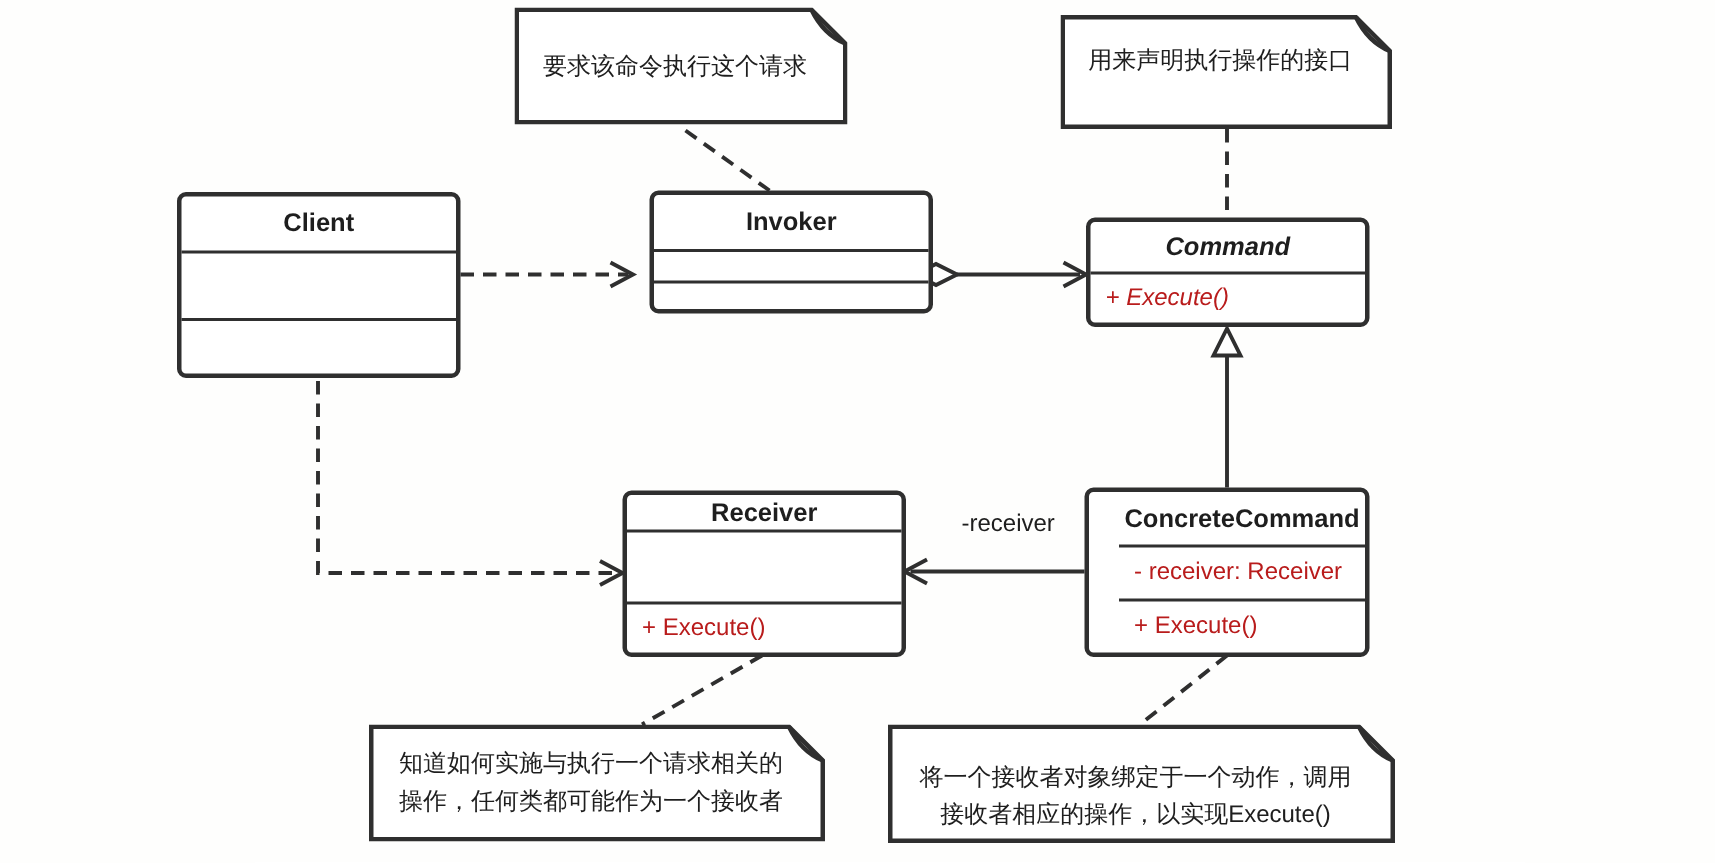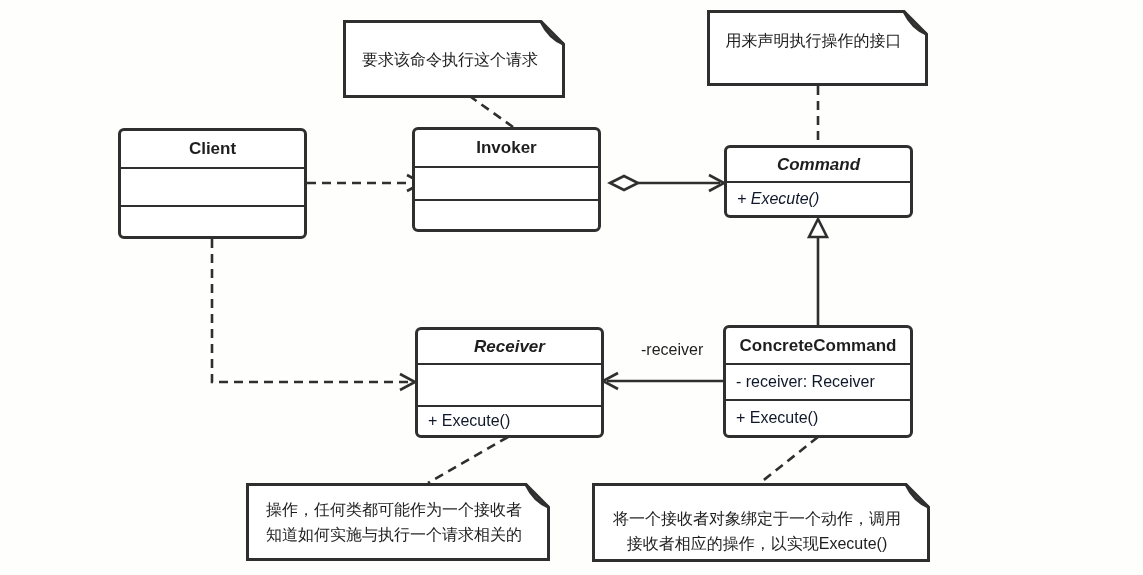--- a/index.html
+++ b/index.html
@@ -39,21 +39,21 @@
     font-weight: bold;
     font-size: 17px;
     color: #1e1e1e;
   }
   .uml-compartment {
     border-top: 2.5px solid #2f2f2f;
     display: flex;
     align-items: center;
     padding: 0 10px;
     font-size: 16px;
-    color: #0f172a;
+    color: #b91c1c;
   }
   .italic { font-style: italic; }
   .note {
     position: absolute;
     z-index: 2;
   }
   .note svg {
     position: absolute;
     left: 0; top: 0;
   }
@@ -107,50 +107,50 @@
       <path d="M818 237 L818 325"></path>
 
       <path d="M508 437 L428 483" stroke-dasharray="9 6"></path>
 
       <path d="M818 437 L760 483" stroke-dasharray="9 6"></path>
     </g>
   </svg>
 
   <span class="edge-label" style="left:609px; top:341px;margin-left:32px;">-receiver</span>
 
-  <div class="uml-class" style="left:118px; top:128px; width:189px; height:111px;">
+  <div class="uml-class" style="left:118px; top:128px; width:189px; height:124px;">
     <div class="uml-title" style="height:36px;">Client</div>
     <div class="uml-compartment" style="flex:1.25;"></div>
     <div class="uml-compartment" style="flex:1;"></div>
   </div>
 
-  <div class="uml-class" style="left:412px; top:127px; width:189px; height:105px;justify-content:center;">
+  <div class="uml-class" style="left:433px; top:127px; width:189px; height:82px;justify-content:center;">
     <div class="uml-title" style="height:36px;">Invoker</div>
     <div class="uml-compartment" style="flex:1.1;"></div>
     <div class="uml-compartment" style="flex:1;"></div>
   </div>
 
   <div class="uml-class" style="left:724px; top:145px; width:189px; height:73px;">
     <div class="uml-title italic" style="height:33px;">Command</div>
     <div class="uml-compartment italic" style="flex:1;">+ Execute()</div>
   </div>
 
   <div class="uml-class" style="left:415px; top:327px; width:189px; height:111px;">
-    <div class="uml-title" style="height:33px;font-style:italic;">Receiver</div>
+    <div class="uml-title" style="height:23px;">Receiver</div>
     <div class="uml-compartment" style="flex:1.45;"></div>
     <div class="uml-compartment" style="flex:1;">+ Execute()</div>
   </div>
 
-  <div class="uml-class" style="left:723px; top:325px; width:190px; height:113px;">
+  <div class="uml-class" style="left:723px; top:325px; width:190px; height:113px;padding-left:20px;">
     <div class="uml-title" style="height:35px;">ConcreteCommand</div>
     <div class="uml-compartment" style="flex:1;">- receiver: Receiver</div>
     <div class="uml-compartment" style="flex:1;">+ Execute()</div>
   </div>
 
-  <div class="note" style="left:343px; top:20px; width:222px; height:78px;">
+  <div class="note" style="left:343px; top:5px; width:222px; height:78px;">
     <svg width="222" height="78" viewBox="0 0 222 78">
       <polygon points="1.5,1.5 198,1.5 220.5,24 220.5,76.5 1.5,76.5" fill="#ffffff" stroke="#2f2f2f" stroke-width="3"></polygon>
       <path d="M198 1.5 Q206 18 220.5 24" fill="none" stroke="#2f2f2f" stroke-width="3"></path>
     </svg>
     <div class="note-text">
       <span>要求该命令执行这个请求</span>
     </div>
   </div>
 
   <div class="note" style="left:707px; top:10px; width:221px; height:60px;">
@@ -162,22 +162,22 @@
       <span>用来声明执行操作的接口</span>
     </div>
   </div>
 
   <div class="note" style="left:246px; top:483px; width:304px; height:78px;">
     <svg width="304" height="78" viewBox="0 0 304 78">
       <polygon points="1.5,1.5 280,1.5 302.5,24 302.5,76.5 1.5,76.5" fill="#ffffff" stroke="#2f2f2f" stroke-width="3"></polygon>
       <path d="M280 1.5 Q288 18 302.5 24" fill="none" stroke="#2f2f2f" stroke-width="3"></path>
     </svg>
     <div class="note-text">
+      <span>知道如何实施与执行一个请求相关的</span>
       <span>操作，任何类都可能作为一个接收者</span>
-      <span>知道如何实施与执行一个请求相关的</span>
     </div>
   </div>
 
   <div class="note" style="left:592px; top:483px; width:338px; height:96px;">
     <svg width="338" height="79" viewBox="0 0 338 79">
       <polygon points="1.5,1.5 314,1.5 336.5,24 336.5,77.5 1.5,77.5" fill="#ffffff" stroke="#2f2f2f" stroke-width="3"></polygon>
       <path d="M314 1.5 Q322 18 336.5 24" fill="none" stroke="#2f2f2f" stroke-width="3"></path>
     </svg>
     <div class="note-text">
       <span>将一个接收者对象绑定于一个动作，调用</span>

